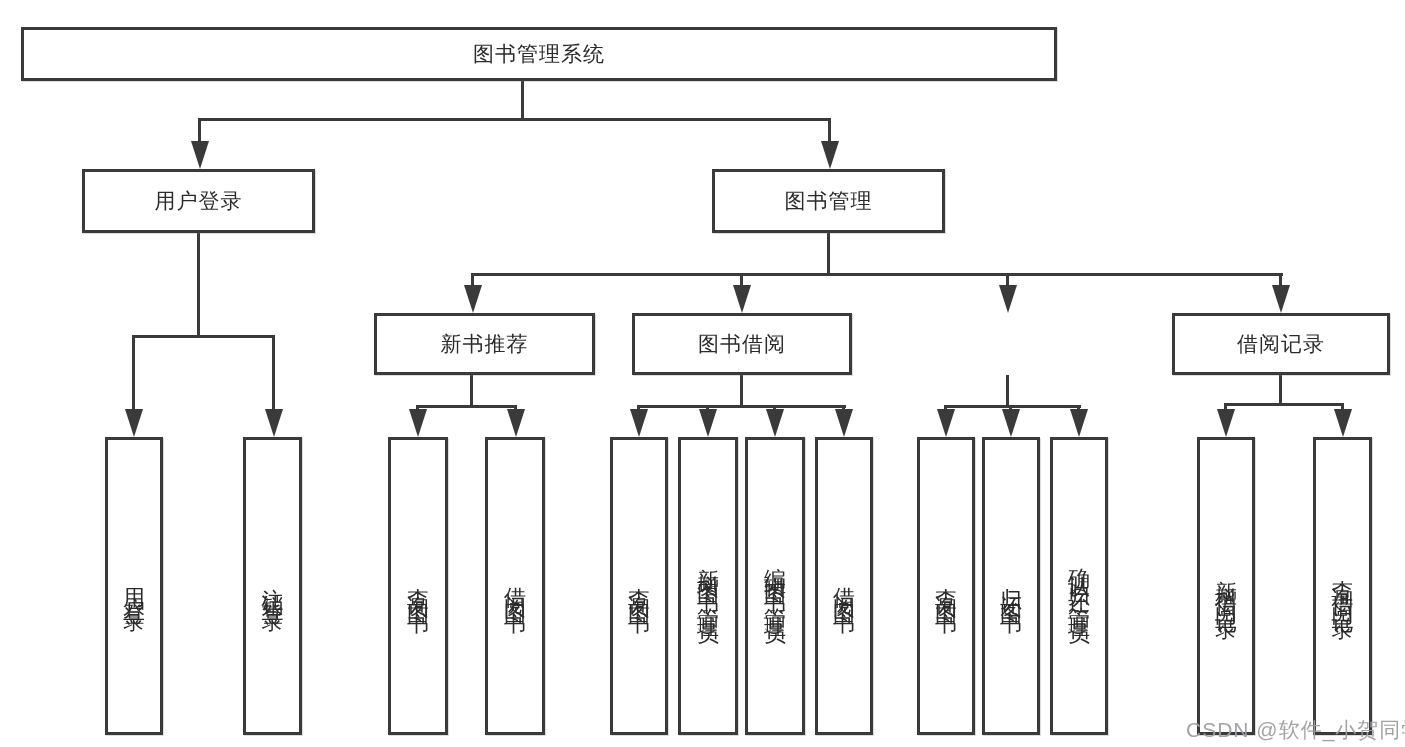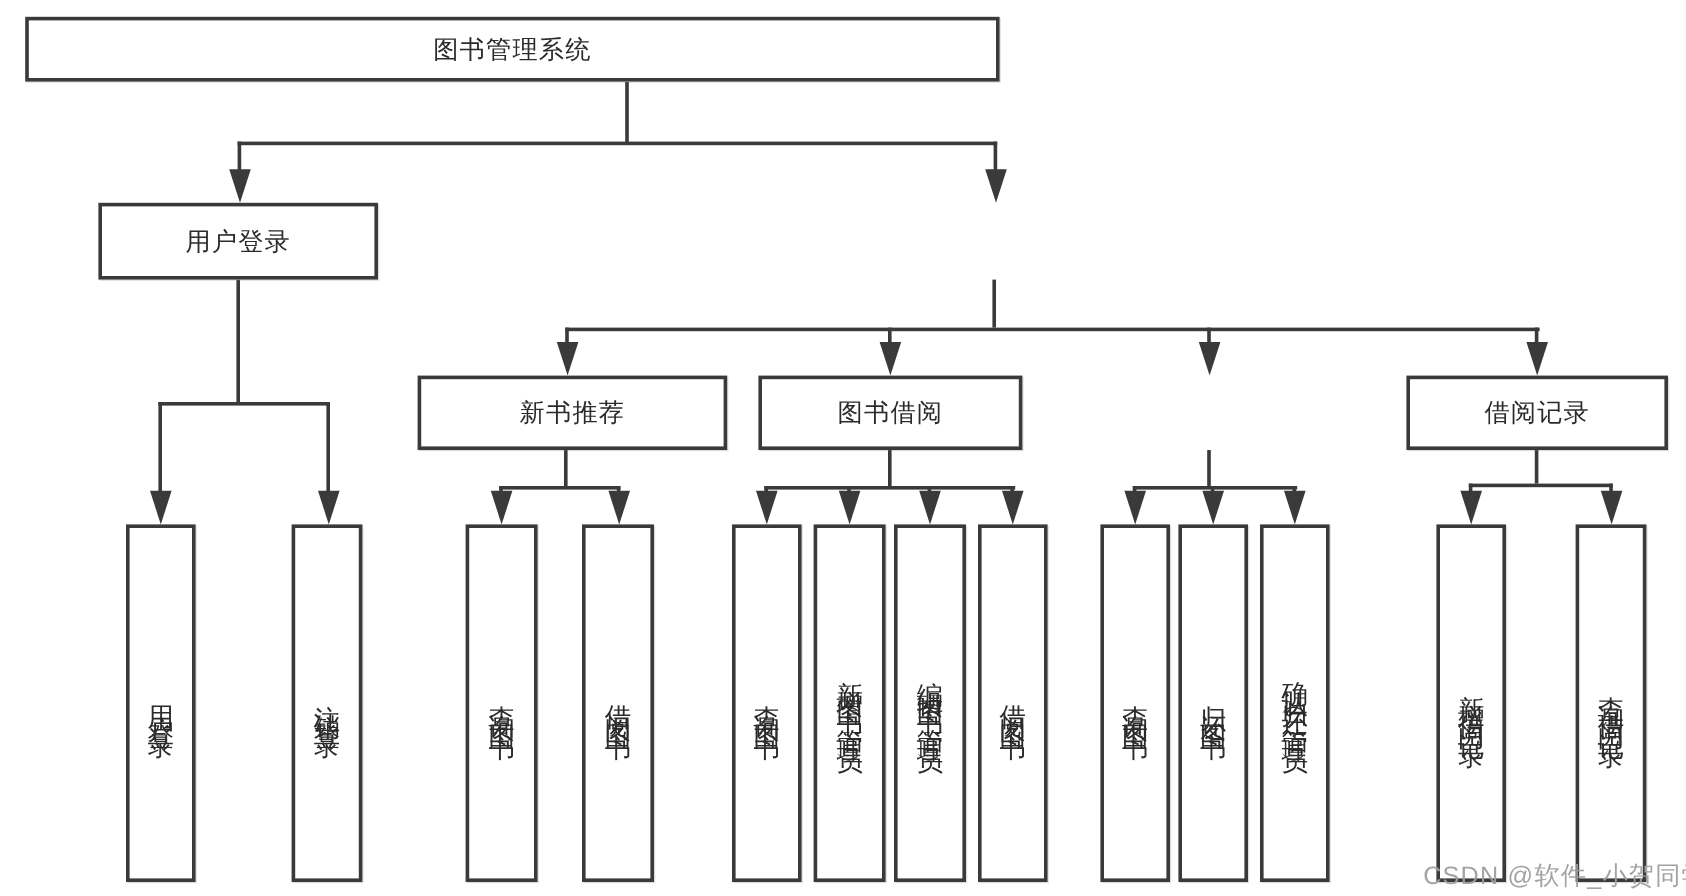--- a/index.html
+++ b/index.html
@@ -105,27 +105,30 @@
     <div class="arrow" style="left: 506.5px; top: 409px; border-top-color: rgb(58, 58, 58);"></div>
     <div class="arrow" style="left: 629.5px; top: 409px; border-top-color: rgb(58, 58, 58);"></div>
     <div class="arrow" style="left: 698.5px; top: 409px; border-top-color: rgb(58, 58, 58);"></div>
     <div class="arrow" style="left: 765.5px; top: 409px; border-top-color: rgb(58, 58, 58);"></div>
     <div class="arrow" style="left: 834.5px; top: 409px; border-top-color: rgb(58, 58, 58);"></div>
     <div class="arrow" style="left: 936.5px; top: 409px; border-top-color: rgb(58, 58, 58);"></div>
     <div class="arrow" style="left: 1001.5px; top: 409px; border-top-color: rgb(58, 58, 58);"></div>
     <div class="arrow" style="left: 1069.5px; top: 409px; border-top-color: rgb(58, 58, 58);"></div>
     <div class="arrow" style="left: 1216.5px; top: 409px; border-top-color: rgb(58, 58, 58);"></div>
     <div class="arrow" style="left: 1333.5px; top: 409px; border-top-color: rgb(58, 58, 58);"></div>
-    <div class="node" style="left: 21px; top: 14px; width: 812px; height: 54px; border-color: rgb(58, 58, 58);">
+    <div class="node" style="left: 21px; top: 27px; width: 1036px; height: 54px; border-color: rgb(58, 58, 58);">
       <span class="lbl" style="color: rgb(43, 43, 43);">图书管理系统</span>
     </div>
     <div class="node" style="left: 82px; top: 169px; width: 233px; height: 64px; border-color: rgb(58, 58, 58);">
       <span class="lbl" style="color: rgb(43, 43, 43);">用户登录</span>
     </div>
-    <div class="node" style="left: 348px; top: 313px; width: 258px; height: 62px; border-color: rgb(58, 58, 58);">
+    <div class="node" style="left: 712px; top: 169px; width: 233px; height: 64px; border-color: rgb(58, 58, 58);">
+      <span class="lbl" style="color: rgb(43, 43, 43);">图书管理</span>
+    </div>
+    <div class="node" style="left: 374px; top: 313px; width: 221px; height: 62px; border-color: rgb(58, 58, 58);">
       <span class="lbl" style="color: rgb(43, 43, 43);">新书推荐</span>
     </div>
     <div class="node" style="left: 632px; top: 313px; width: 220px; height: 62px; border-color: rgb(58, 58, 58);">
       <span class="lbl" style="color: rgb(43, 43, 43);">图书借阅</span>
     </div>
     <div class="node" style="left: 1172px; top: 313px; width: 218px; height: 62px; border-color: rgb(58, 58, 58);">
       <span class="lbl" style="color: rgb(43, 43, 43);">借阅记录</span>
     </div>
     <div class="node vertical" style="left: 105px; top: 437px; width: 58px; height: 298px; border-color: rgb(58, 58, 58);">
       <span class="lbl" style="color: rgb(43, 43, 43);">用户登录</span>

